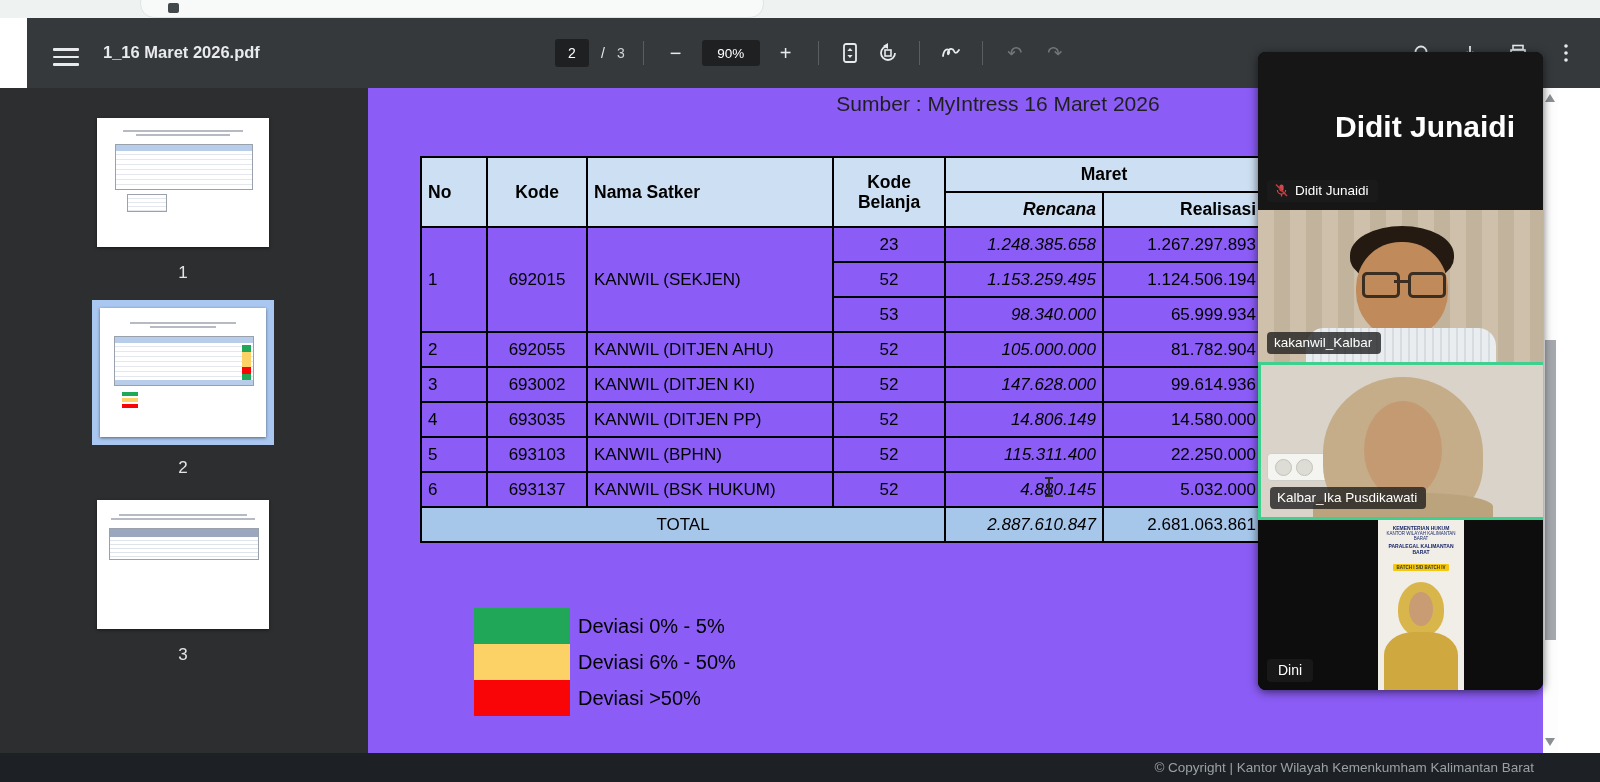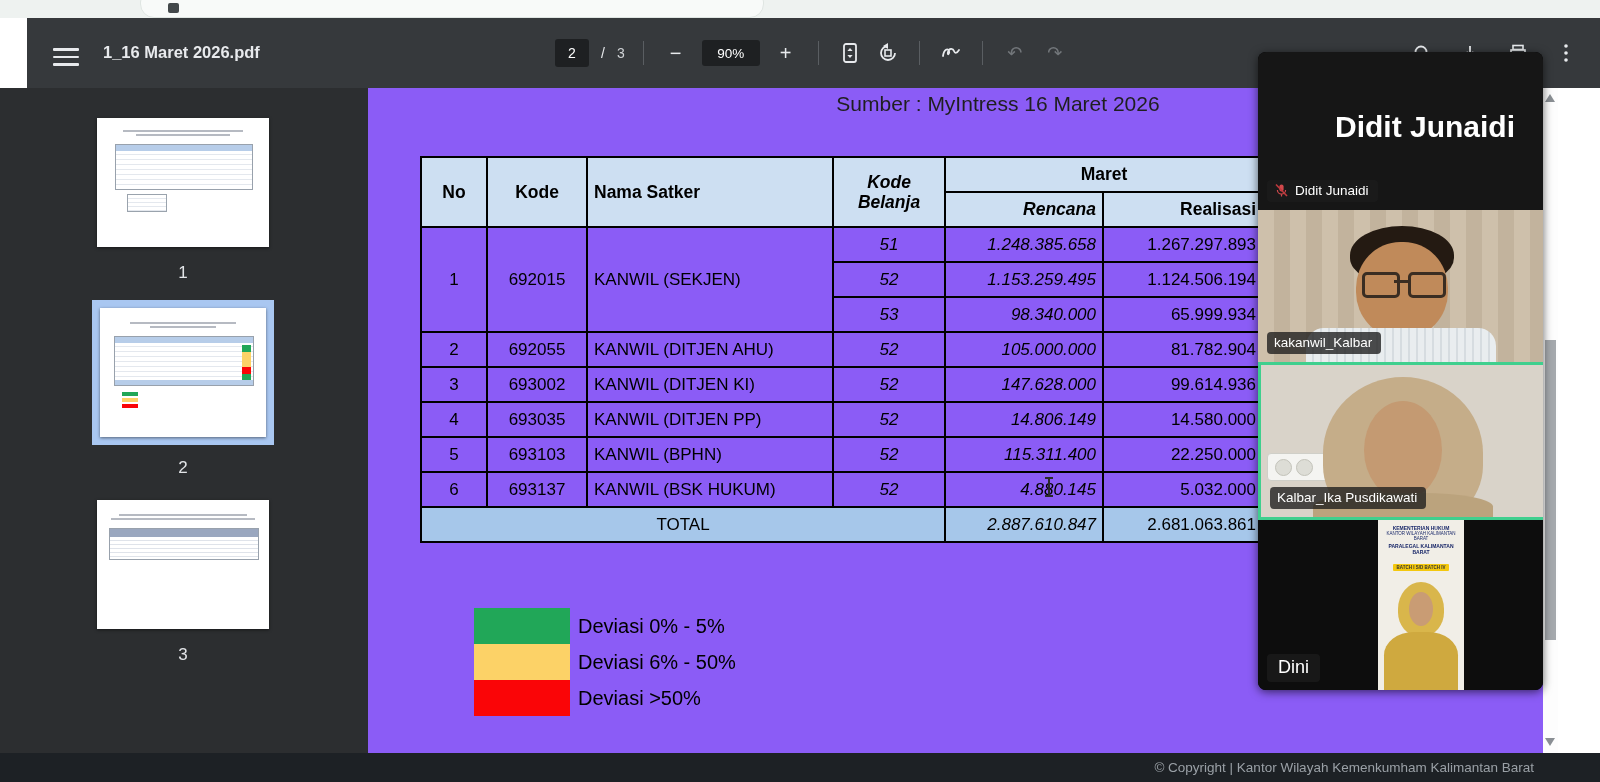--- a/index.html
+++ b/index.html
@@ -52,24 +52,24 @@
   .mini-legend div{width:16px;height:4px;}
 
   
   #main-area{position:absolute;left:368px;top:88px;width:1175px;height:665px;background:#8b5cf6;overflow:hidden;}
   #source-line{position:absolute;left:400px;top:4px;width:460px;text-align:center;
                font-size:21px;color:#1f1f1f;}
   #report-table{position:absolute;left:52px;top:68px;border-collapse:collapse;table-layout:fixed;
                 font-size:17px;color:#000;}
   #report-table td,#report-table th{border:2px solid #000;padding:0 6px;height:33px;overflow:hidden;}
   #report-table th{background:#cddff2;font-size:17.5px;line-height:1.15;}
-  .c-no{width:52px;text-align:center;}
+  .c-no{width:52px;text-align:left;}
   .c-kode{width:86px;text-align:center;}
   .c-nama{width:232px;text-align:left;}
-  .c-kb{width:98px;text-align:center;font-style:italic;}
+  .c-kb{width:98px;text-align:center;}
   .c-ren{width:144px;text-align:right;font-style:italic;}
   .c-rea{width:146px;text-align:right;}
   .c-dev{width:62px;}
   .total-row td{background:#a6c7ea;}
   .total-label{text-align:center;}
 
   
   #legend{position:absolute;left:106px;top:520px;}
   .legend-row{display:flex;align-items:center;height:36px;}
   .legend-swatch{width:96px;height:36px;}
@@ -128,21 +128,21 @@
   .poster-text .l1{font-size:5px;font-weight:700;color:#1b2a6b;}
   .poster-text .l2{font-size:4.5px;color:#1b2a6b;}
   .poster-text .l3{font-size:5px;font-weight:700;color:#101f63;margin-top:2px;}
   .poster-badge{display:inline-block;background:#f4c80e;color:#333;font-size:4.5px;font-weight:700;
                 padding:1px 4px;margin-top:2px;border-radius:1px;}
   .dini-hijab{position:absolute;left:20px;top:62px;width:46px;height:54px;background:#d9b64b;
               border-radius:50% 50% 44% 44%;}
   .dini-face{position:absolute;left:31px;top:72px;width:24px;height:34px;background:#c99c74;border-radius:50%;}
   .dini-body{position:absolute;left:6px;top:112px;width:74px;height:58px;background:#cfa93f;
              border-radius:40% 40% 0 0;}
-  .chip-dini{font-size:18px;padding:3px 11px 4px 11px;}
+  .chip-dini{font-size:14px;padding:3px 11px 4px 11px;}
 
   .micoff{width:15px;height:15px;position:relative;flex:0 0 auto;}
 
   
   #bottom-bar{position:absolute;left:0;top:753px;width:1600px;height:29px;background:#1d2125;z-index:40;
               display:flex;align-items:center;justify-content:flex-end;padding-right:66px;box-sizing:border-box;}
   #bottom-bar span{color:#9aa0a6;font-size:13.5px;}
 </style>
 </head>
 <body>
@@ -294,21 +294,21 @@
       </tr>
       <tr>
         <th class="c-ren">Rencana</th>
         <th class="c-rea">Realisasi</th>
       </tr>
 
       <tr>
         <td class="c-no" rowspan="3">1</td>
         <td class="c-kode" rowspan="3">692015</td>
         <td class="c-nama" rowspan="3">KANWIL (SEKJEN)</td>
-        <td class="c-kb">51</td>
+        <td class="c-kb">23</td>
         <td class="c-ren">1.248.385.658</td>
         <td class="c-rea">1.267.297.893</td>
         <td class="c-dev"></td>
       </tr>
       <tr>
         <td class="c-kb">52</td>
         <td class="c-ren">1.153.259.495</td>
         <td class="c-rea">1.124.506.194</td>
         <td class="c-dev"></td>
       </tr>

